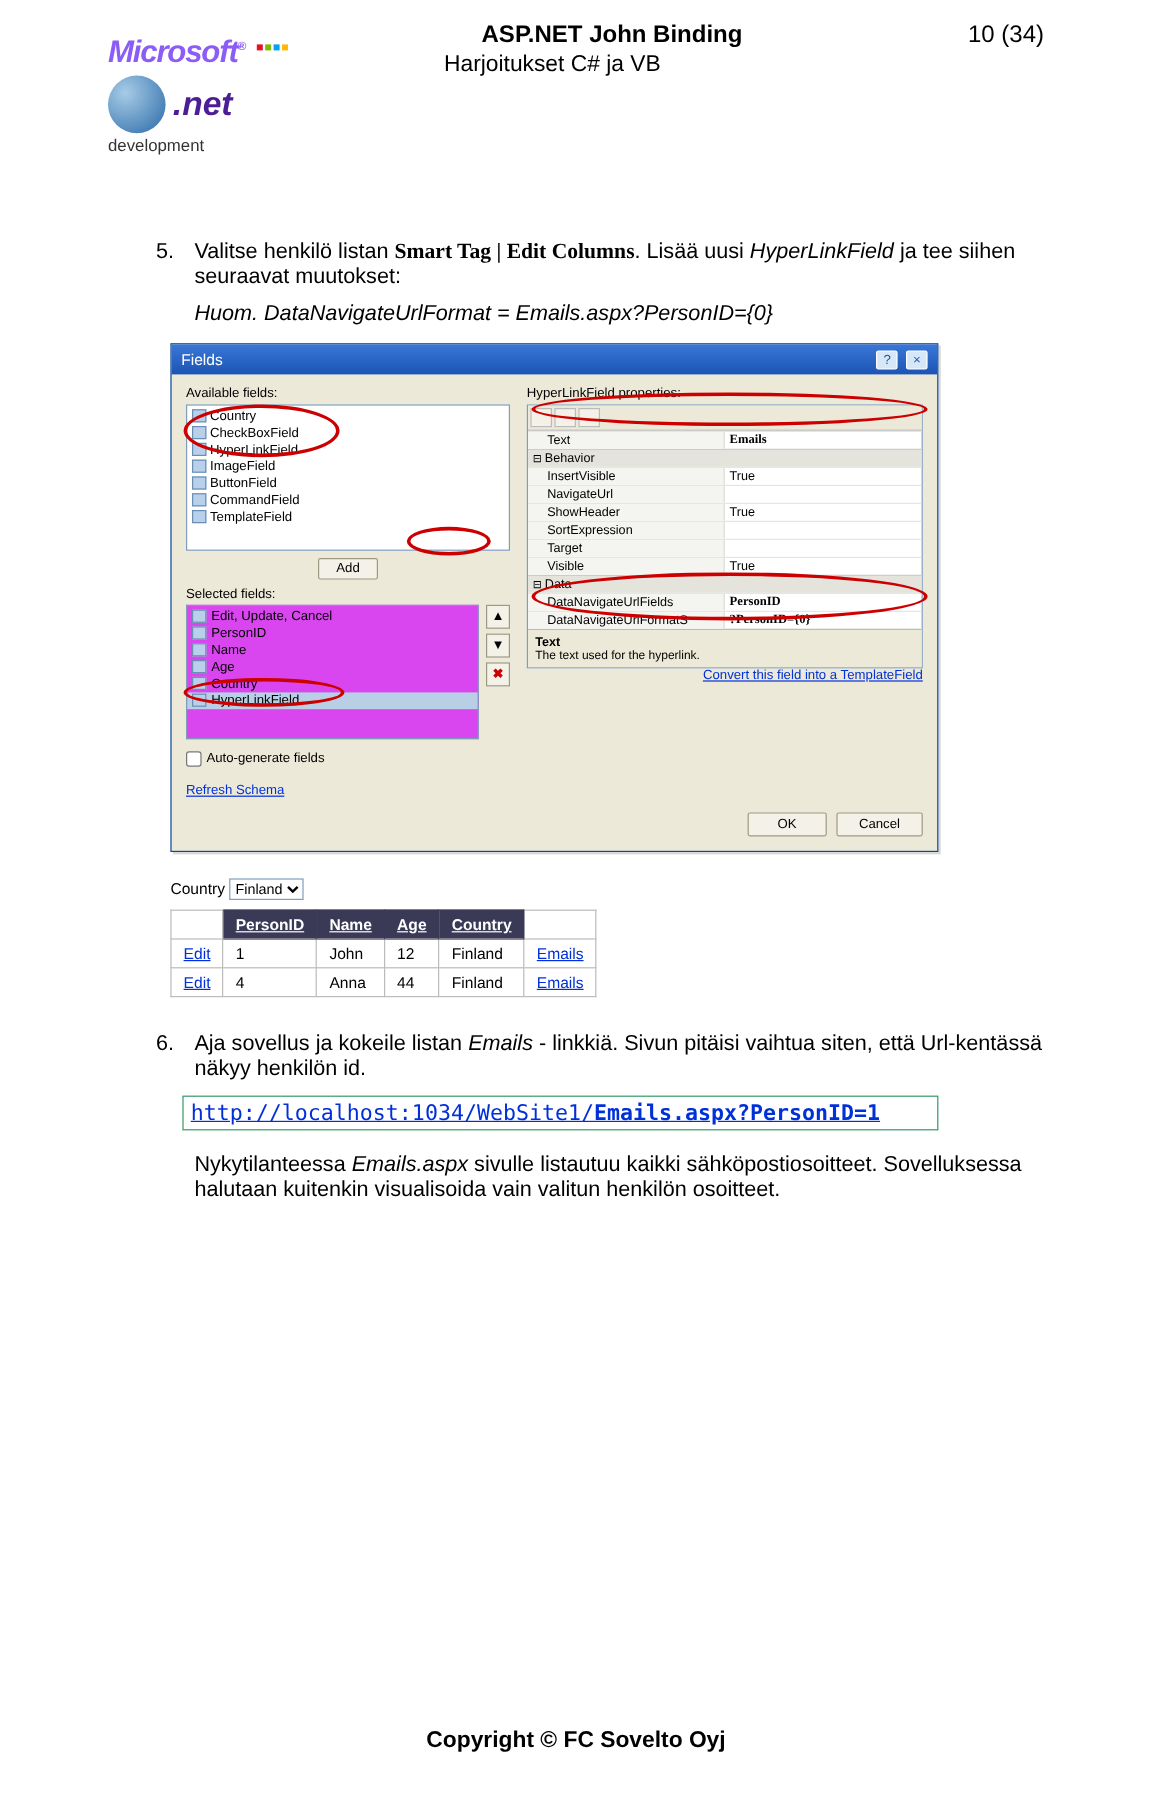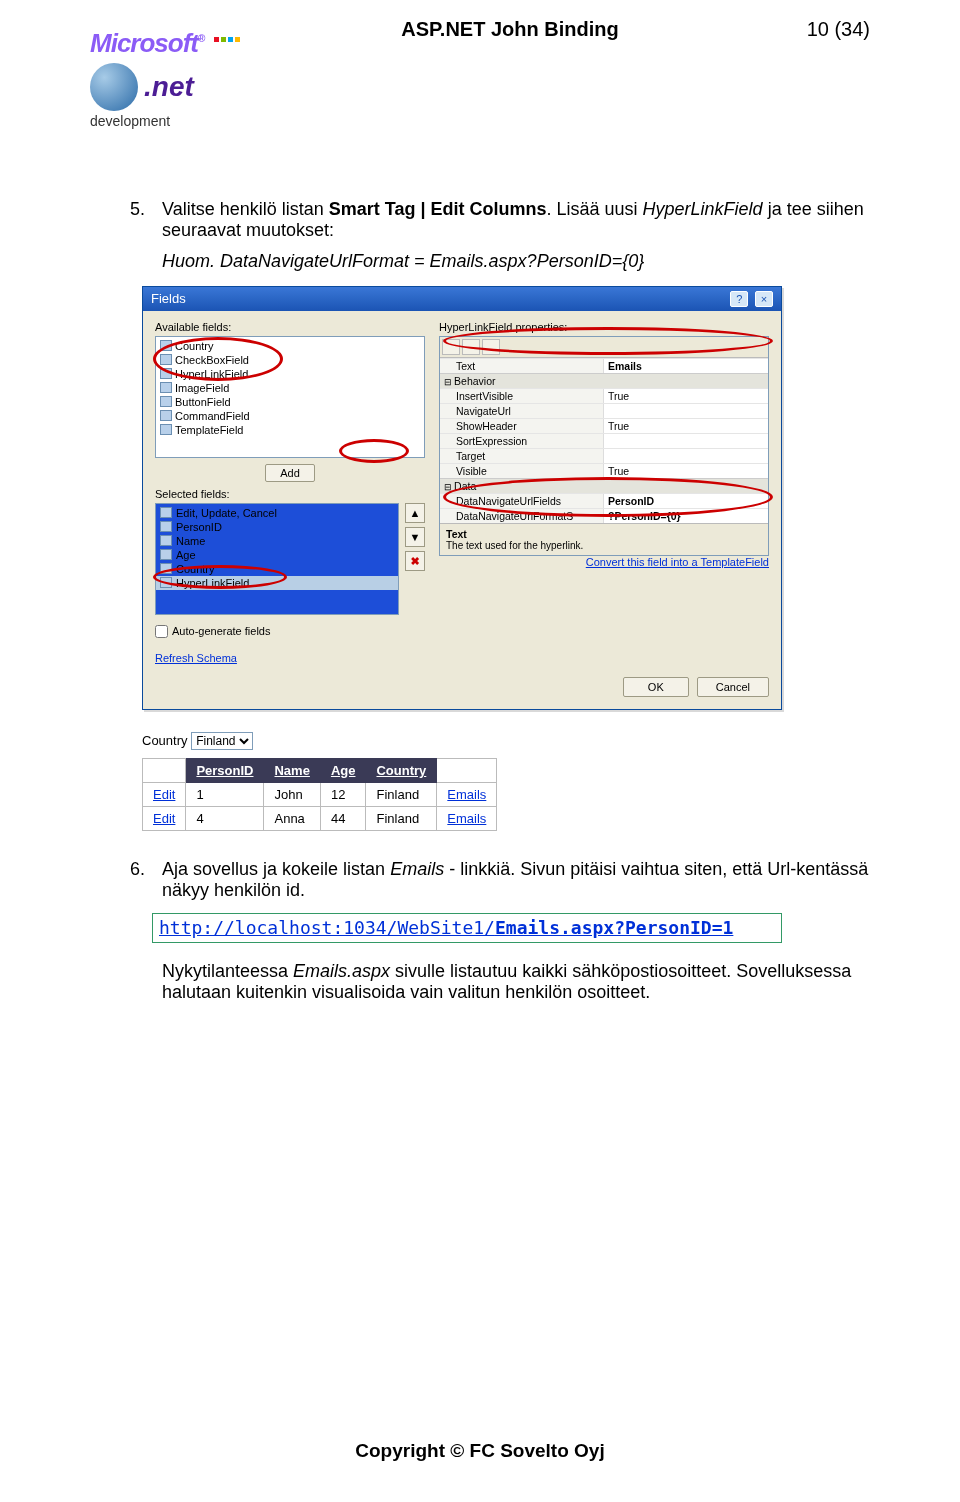--- a/index.html
+++ b/index.html
@@ -43,21 +43,21 @@
   .dev-text { font-size: 14px; color:#333; margin-top:2px; letter-spacing:0px;}
   .header-center { flex:1; text-align:center; }
   .header-title { font-weight:bold; font-size:20px; }
   .header-sub { font-size:19px; margin-top:2px; text-align:left; padding-left:100px;}
   .header-page { font-size:20px; text-align:right; width:120px;}
   .content { margin-left: 40px; }
   ol.steps { list-style: none; margin-left: 0; }
   ol.steps > li { margin-bottom: 12px; position:relative; padding-left:32px;}
   ol.steps > li .num { position:absolute; left:0; }
   .italic { font-style: italic; }
-  .bold { font-weight: bold; }
+  .bold { font-weight: bold; font-family: Liberation Serif, serif; }
   .url-box {
     border: 1.5px solid #396;
     padding: 3px 6px;
     margin: 12px 0 18px -10px;
     width: 630px;
   }
   .url-box a {
     font-family: monospace;
     font-size: 18px;
     color: #0030d8;
@@ -89,21 +89,21 @@
   .dlg-body { padding:10px 12px 12px 12px; display:flex; gap:14px;}
   .dlg-left { width:270px; }
   .dlg-right { flex:1; }
   .lbl { font-size:11px; margin-bottom:3px;}
   .listbox {
     background:#fff; border:1px solid #7f9db9; height:122px;
     padding:2px 0; overflow:hidden; font-size:11px;
   }
   .listbox .item { display:flex; align-items:center; padding:1px 4px; gap:3px;}
   .ficon { display:inline-block; width:12px; height:11px; background:#b8d0ea; border:1px solid #6b8fb2;}
-  .selbox { background:#1d4ed8; border:1px solid #7f9db9; height:112px; padding:2px 0; font-size:11px;}
+  .selbox { background:#d946ef; border:1px solid #7f9db9; height:112px; padding:2px 0; font-size:11px;}
   .selbox .item { padding:1px 4px; display:flex; align-items:center; gap:4px;}
   .selbox .sel { background:#b8cfe5;}
   .btn {
     background:#f4f2e8; border:1px solid #9d9a84; border-radius:2px;
     font-size:11px; padding:2px 14px; cursor:pointer;
   }
   .add-row{display:flex;justify-content:center; margin:6px 0;}
   .sel-side { display:flex; gap:6px; align-items:flex-start;}
   .arrowcol{display:flex;flex-direction:column;gap:4px;}
   .arrowbtn{width:20px;height:20px;background:#f4f2e8;border:1px solid #9d9a84;font-size:11px;text-align:center;line-height:18px;}
@@ -145,20 +145,21 @@
       <span class="dots"><span class="red"></span><span class="green"></span><span class="blue"></span><span class="yellow"></span></span>
     </div>
     <div class="net-row">
       <div class="net-globe"></div>
       <div class="net-text">.net</div>
     </div>
     <div class="dev-text">development</div>
   </div>
   <div class="header-center">
     <div class="header-title">ASP.NET John Binding</div>
+    <div class="header-sub">Harjoitukset C# ja VB</div>
   </div>
   <div class="header-page">10 (34)</div>
 </div>
 
 <div class="content">
 <ol class="steps">
 
   <li>
     <span class="num">5.</span>
     <span>Valitse henkilö listan </span><span class="bold">Smart Tag | Edit Columns</span><span>. Lisää uusi </span><span class="italic">HyperLinkField</span><span> ja tee siihen seuraavat muutokset:</span>

